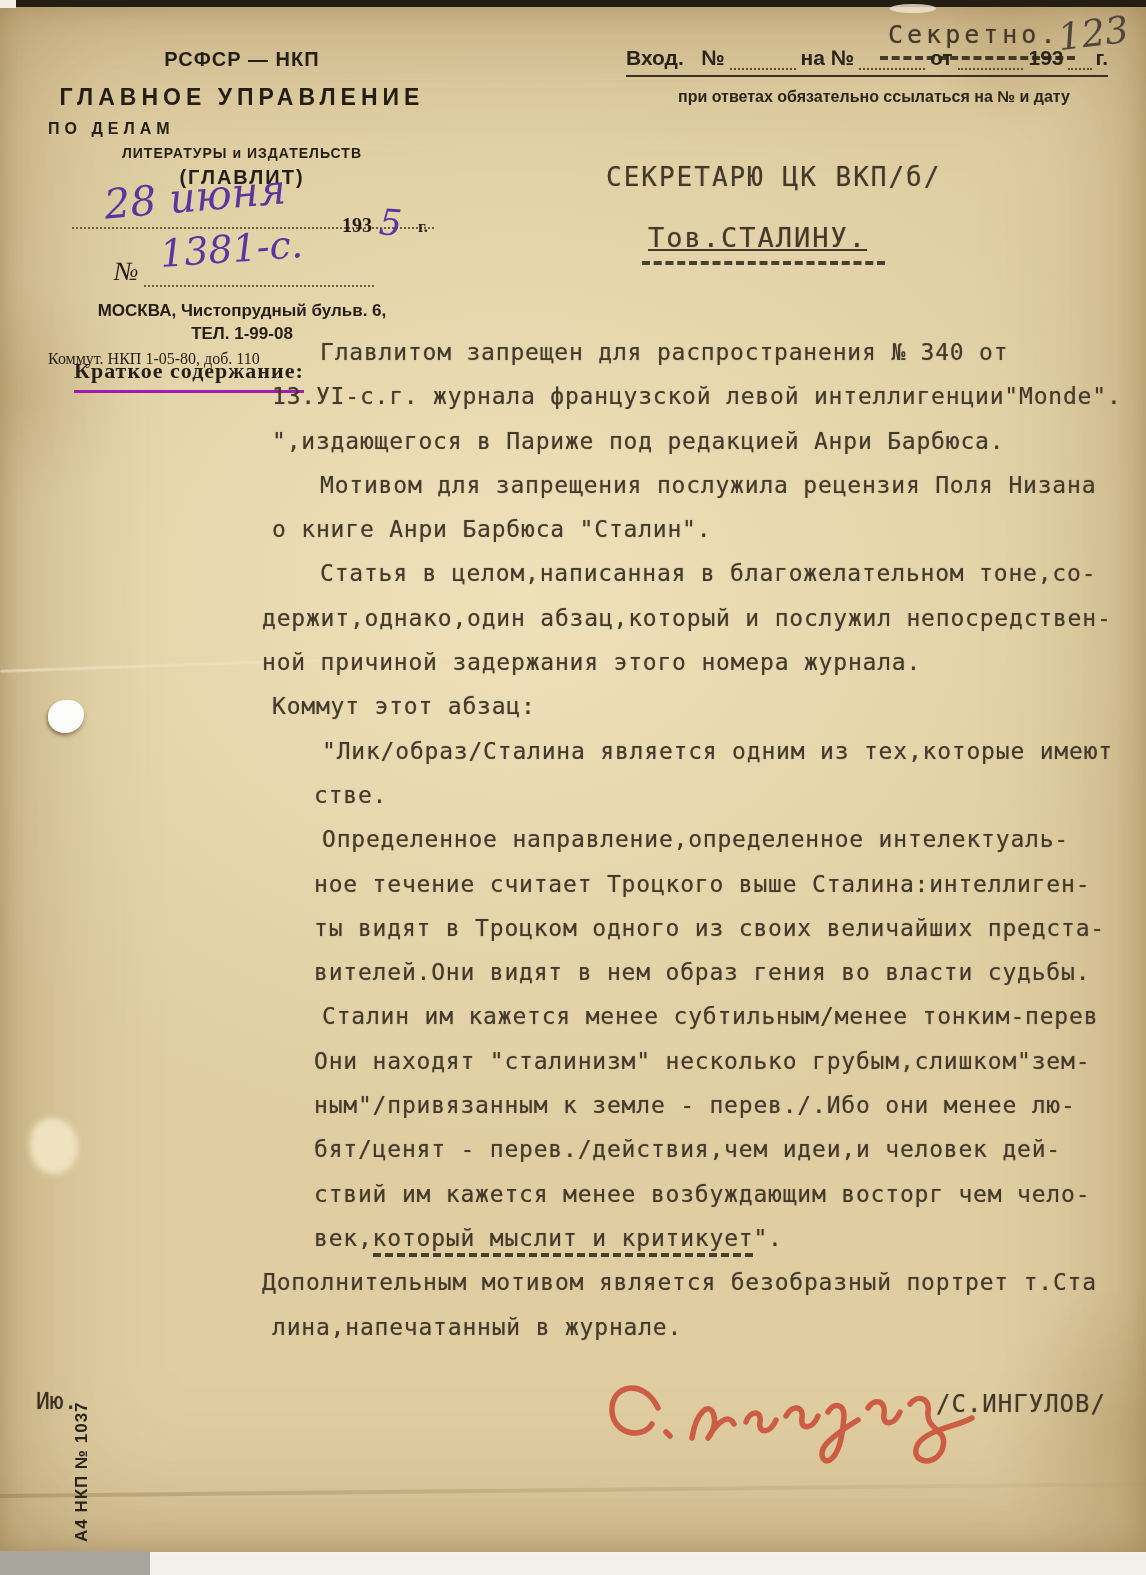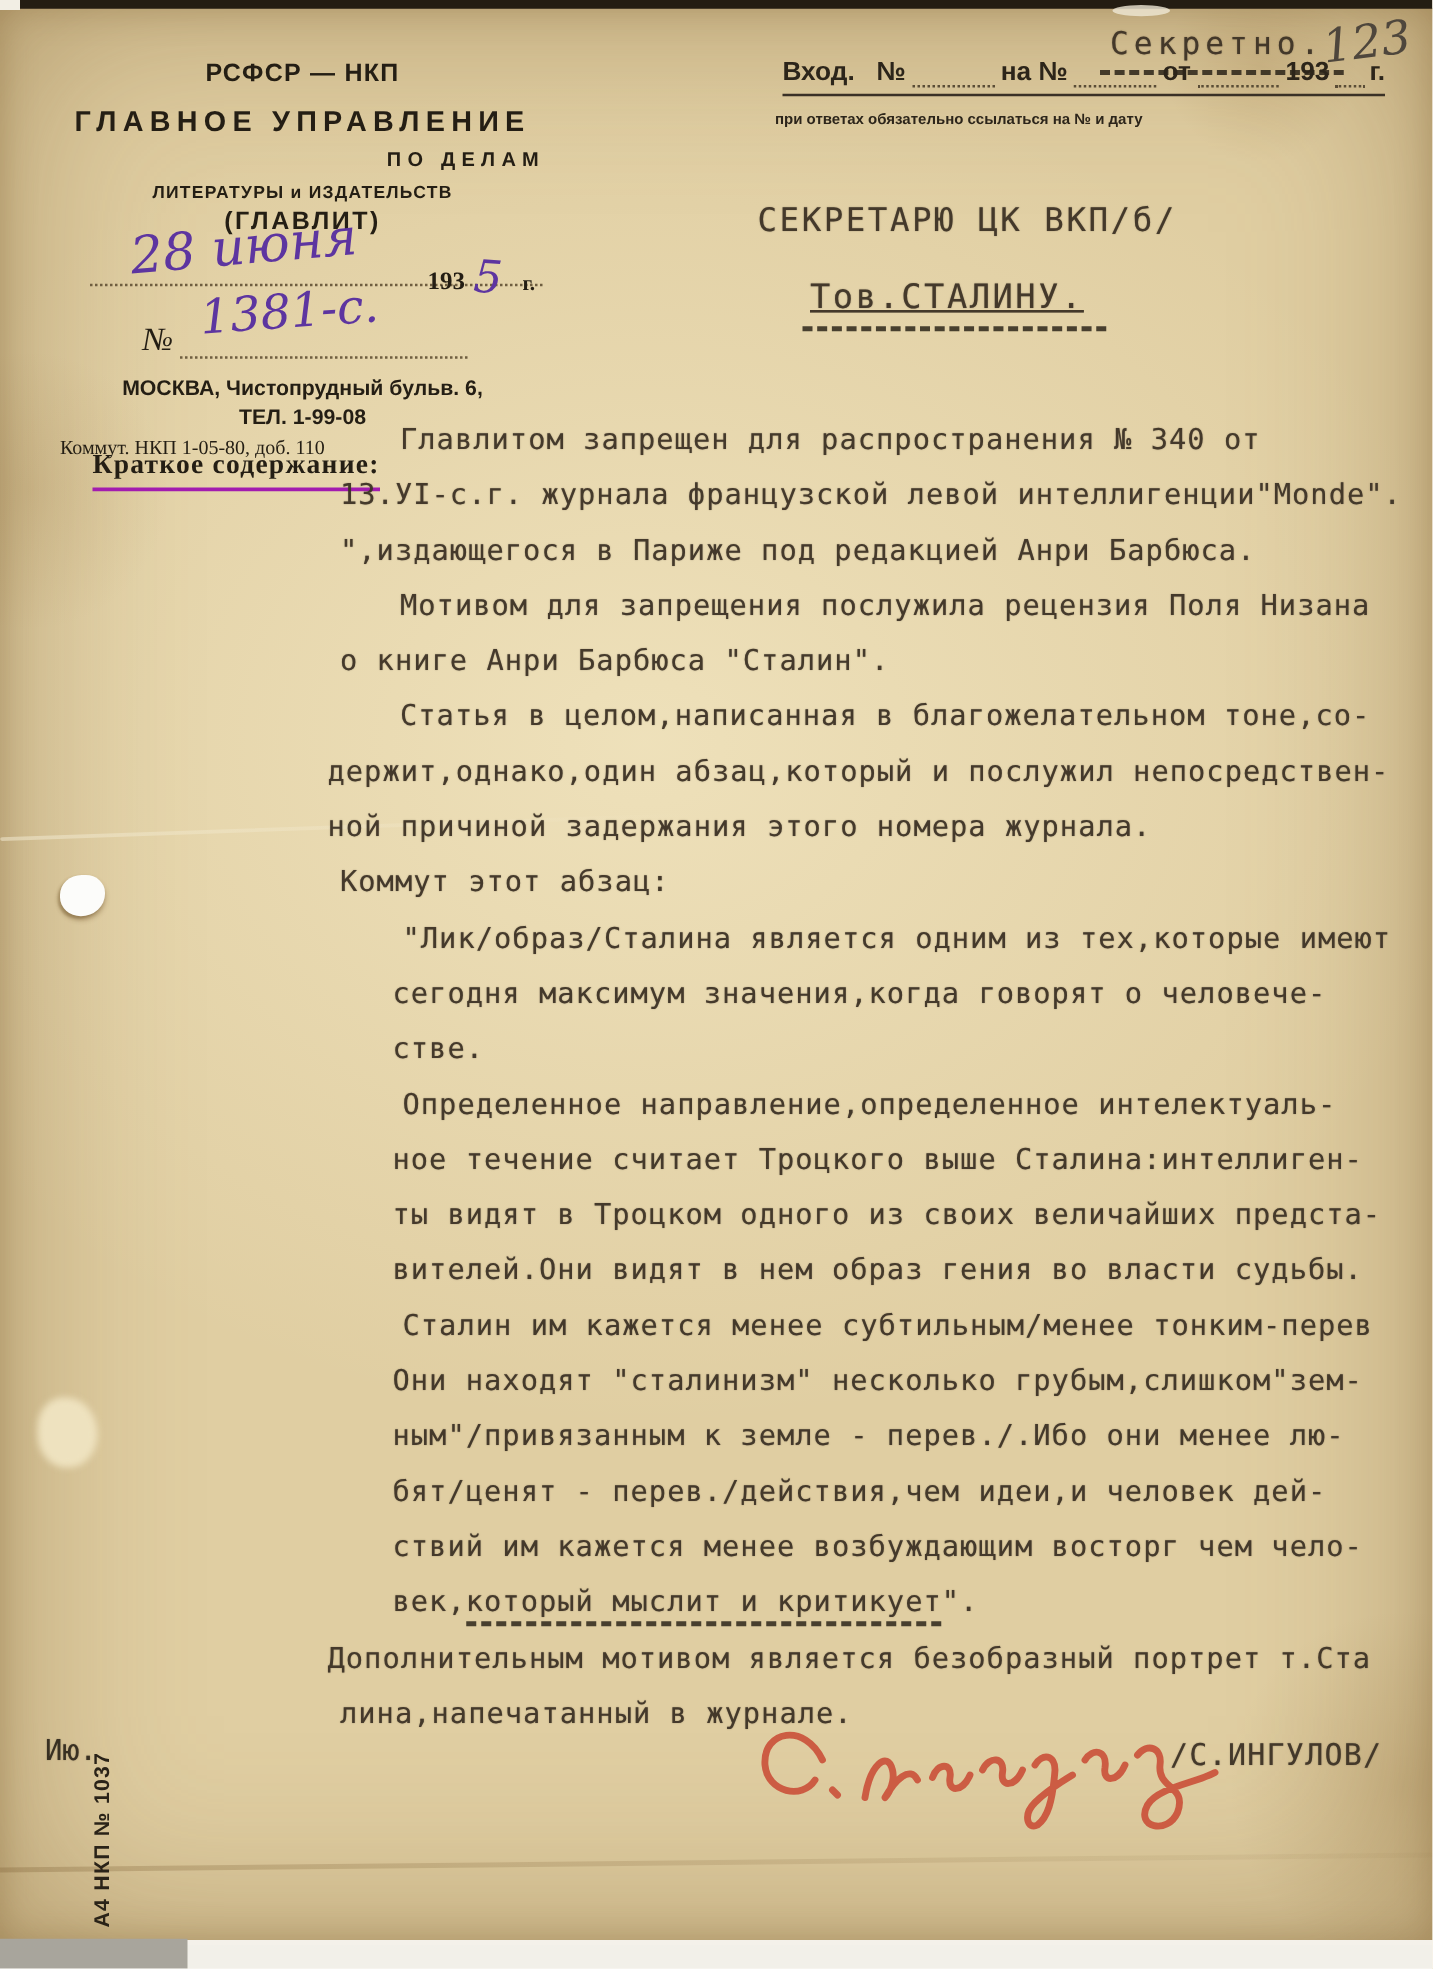--- a/index.html
+++ b/index.html
@@ -26,21 +26,21 @@
   .hole{position:absolute;left:48px;top:700px;width:36px;height:33px;background:#fcfcfa;
     border-radius:52% 46% 58% 50%;box-shadow:0 3px 4px rgba(108,80,40,0.45), -2px 2px 2px rgba(150,125,80,0.5);}
   .worn-spot{position:absolute;left:30px;top:1118px;width:48px;height:56px;background:#eee2bf;
     border-radius:45% 55% 50% 50%;filter:blur(3px);}
 
   
   .letterhead{position:absolute;left:48px;top:48px;width:388px;color:#241e14;
     font-family:"Liberation Sans",sans-serif;}
   .lh1{text-align:center;font-size:20px;font-weight:bold;letter-spacing:1px;}
   .lh2{text-align:center;font-size:23px;font-weight:bold;letter-spacing:5px;margin-top:13px;}
-  .lh3{text-align:right;font-size:16px;font-weight:bold;letter-spacing:5px;margin-top:9px;}
+  .lh3{text-align:left;font-size:16px;font-weight:bold;letter-spacing:5px;margin-top:9px;}
   .lh4{text-align:center;font-size:14px;font-weight:bold;letter-spacing:1px;margin-top:7px;}
   .lh5{text-align:center;font-size:20px;font-weight:600;letter-spacing:2px;margin-top:5px;}
   .date-block{position:relative;height:56px;}
   .dotline{position:absolute;border-bottom:2px dotted #6f5e40;}
   .hand{font-family:"DejaVu Serif",serif;font-style:italic;color:#5d35a0;}
   .hw-date{position:absolute;left:56px;top:-16px;font-size:41px;transform:rotate(-5deg);white-space:nowrap;}
   .pr-193{position:absolute;right:64px;bottom:8px;font-size:20px;font-weight:bold;font-family:"Liberation Serif",serif;}
   .hw-5{position:absolute;right:34px;bottom:2px;font-size:36px;transform:rotate(4deg);}
   .pr-g{position:absolute;right:8px;bottom:8px;font-size:17px;font-weight:bold;font-family:"Liberation Serif",serif;}
   .num-block{position:relative;height:50px;}
@@ -54,22 +54,22 @@
   .secret{position:absolute;left:880px;top:20px;font-size:25px;letter-spacing:4px;color:rgba(48,40,28,.85);
     border-bottom:4px dashed rgba(42,35,24,.85);padding:0 16px 7px 8px;text-shadow:0 0 1px rgba(48,40,28,.5);}
   .pagenum{position:absolute;left:1058px;top:12px;font-size:37px;color:#4e463c;
     font-family:"DejaVu Serif",serif;font-style:italic;transform:rotate(-7deg);}
   .entry{position:absolute;left:626px;top:46px;width:482px;display:flex;align-items:flex-end;
     border-bottom:2px solid #3a3126;padding-bottom:5px;
     font-family:"Liberation Sans",sans-serif;font-weight:bold;font-size:21px;color:#2c251a;}
   .entry .lead{flex:1;border-bottom:2px dotted #5a4d36;height:6px;margin:0 5px;}
   .entry .lead-sm{flex:none;width:24px;border-bottom:2px dotted #5a4d36;height:6px;margin:0 4px;}
   .entry span{white-space:nowrap;}
-  .entry-caption{position:absolute;left:620px;top:88px;width:466px;text-align:left;
-    font-family:"Liberation Sans",sans-serif;font-weight:bold;font-size:12px;color:#2c251a;}
+  .entry-caption{position:absolute;left:604px;top:88px;width:466px;text-align:right;
+    font-family:"Liberation Sans",sans-serif;font-weight:bold;font-size:16px;color:#2c251a;}
 
   
   .tw{color:rgba(62,51,38,.92);text-shadow:0 0 1px rgba(62,51,38,.55);}
   .recipient1{position:absolute;left:606px;top:162px;font-size:26px;letter-spacing:2px;}
   .recipient2{position:absolute;left:642px;top:222px;font-size:27px;letter-spacing:2px;
     border-bottom:4px dashed rgba(45,38,26,.85);padding:0 18px 8px 6px;text-decoration:underline;}
 
   
   .summary{position:absolute;left:74px;top:358px;font-family:"Liberation Serif",serif;
     font-size:22px;font-weight:bold;color:#241e14;border-bottom:3px solid #a21caf;
@@ -157,21 +157,20 @@
     <span class="ln ind">Главлитом запрещен для распространения № 340 от</span>
     <span class="ln sm">13.УІ-с.г. журнала французской левой интеллигенции"Monde".</span>
     <span class="ln sm">",издающегося в Париже под редакцией Анри Барбюса.</span>
     <span class="ln ind">Мотивом для запрещения послужила рецензия Поля Низана</span>
     <span class="ln sm">о книге Анри Барбюса "Сталин".</span>
     <span class="ln ind">Статья в целом,написанная в благожелательном тоне,со-</span>
     <span class="ln">держит,однако,один абзац,который и послужил непосредствен-</span>
     <span class="ln">ной причиной задержания этого номера журнала.</span>
     <span class="ln sm">Коммут этот абзац:</span>
     <span class="ln qf">"Лик/образ/Сталина является одним из тех,которые имеют</span>
-    <span class="ln q">сегодня максимум значения,когда говорят о человече-</span>
     <span class="ln q">стве.</span>
     <span class="ln qf">Определенное направление,определенное интелектуаль-</span>
     <span class="ln q">ное течение считает Троцкого выше Сталина:интеллиген-</span>
     <span class="ln q">ты видят в Троцком одного из своих величайших предста-</span>
     <span class="ln q">вителей.Они видят в нем образ гения во власти судьбы.</span>
     <span class="ln qf">Сталин им кажется менее субтильным/менее тонким-перев</span>
     <span class="ln q">Они находят "сталинизм" несколько грубым,слишком"зем-</span>
     <span class="ln q">ным"/привязанным к земле - перев./.Ибо они менее лю-</span>
     <span class="ln q">бят/ценят - перев./действия,чем идеи,и человек дей-</span>
     <span class="ln q">ствий им кажется менее возбуждающим восторг чем чело-</span>

